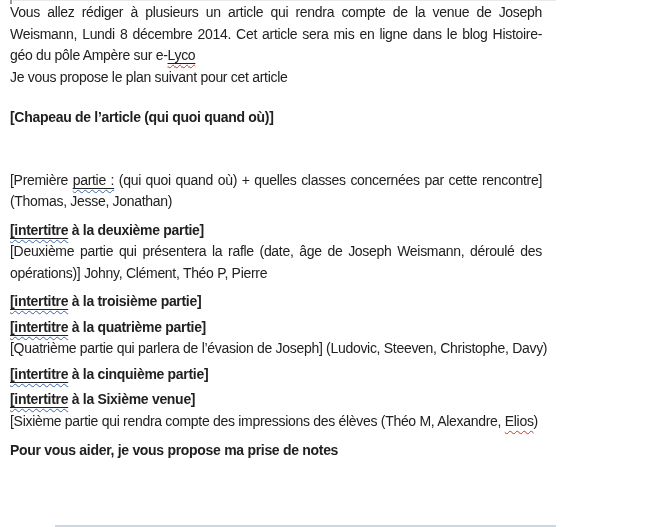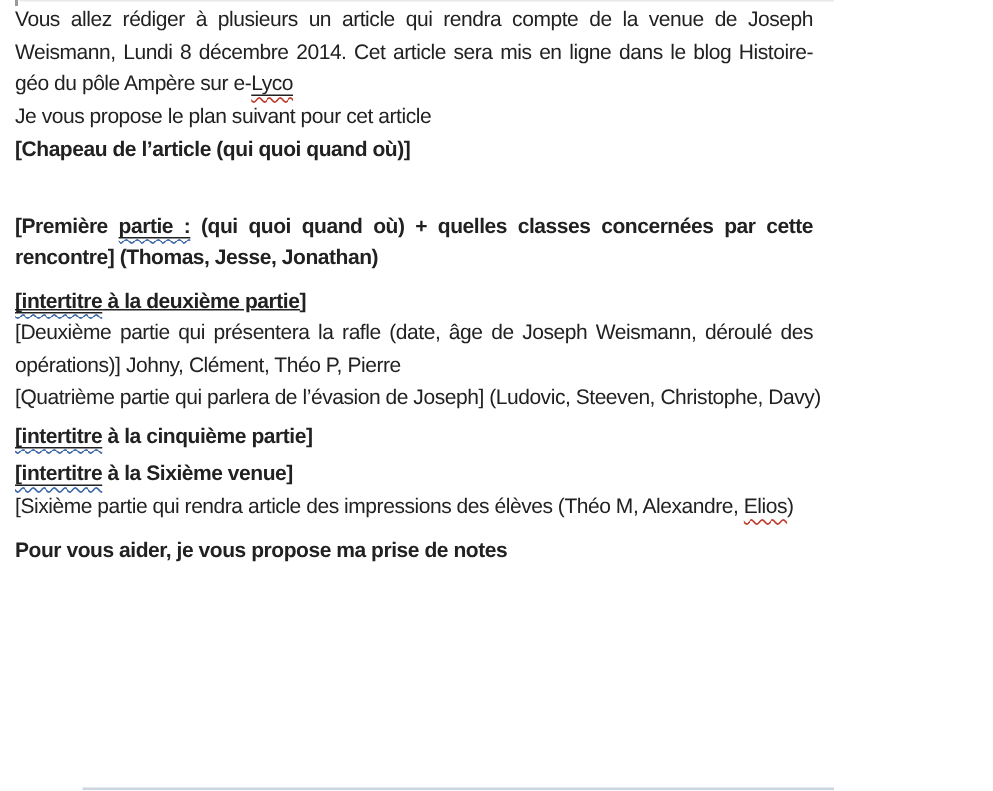--- a/index.html
+++ b/index.html
@@ -17,23 +17,23 @@
   }
   .content { padding: 2px 14px 0 10px; }
   p { margin: 0; }
   .justify { text-align: justify; }
   .bold { font-weight: 700; }
   .nowrap { white-space: nowrap; }
 
   
   .m-plan    { }
   .m-title   { margin-top: 12px; }
-  .m-chapeau { margin-top: 1px; }
-  .m-part1   { margin-top: 29px; font-weight: bold; }
-  .m-sec     { margin-top: 7px; text-decoration: underline; }
+  .m-chapeau { margin-top: 19px; }
+  .m-part1   { margin-top: 41px; }
+  .m-sec     { margin-top: 7px; }
   .m-sec-sm  { margin-top: 4px; }
   .m-footer  { margin-top: 8px; font-weight: bold; }
 
   
   .u {
     text-decoration: underline;
     text-decoration-thickness: 1px;
     text-underline-offset: 3px;
   }
   .sq {
@@ -65,25 +65,27 @@
     <p class="m-plan nowrap">Je vous propose le plan suivant pour cet article</p>
 
 
     <p class="m-chapeau bold nowrap">[Chapeau de l’article (qui quoi quand où)]</p>
 
     <p class="m-part1 justify"><span>[Première </span><span class="u"><span class="sq sq-blue">partie :</span></span><span> (qui quoi quand où) + quelles classes concernées par cette rencontre] (Thomas, Jesse, Jonathan)</span></p>
 
     <p class="m-sec bold nowrap"><span class="u"><span class="sq sq-blue">[intertitre</span></span><span> à la deuxième partie]</span></p>
     <p class="justify">[Deuxième partie qui présentera la rafle (date, âge de Joseph Weismann, déroulé des opérations)] Johny, Clément, Théo P, Pierre</p>
 
+    <p class="m-sec bold nowrap"><span class="u"><span class="sq sq-blue">[intertitre</span></span><span> à la troisième partie]</span></p>
 
+    <p class="m-sec-sm bold nowrap"><span class="u"><span class="sq sq-blue">[intertitre</span></span><span> à la quatrième partie]</span></p>
     <p class="nowrap">[Quatrième partie qui parlera de l’évasion de Joseph] (Ludovic, Steeven, Christophe, Davy)</p>
 
     <p class="m-sec-sm bold nowrap"><span class="u"><span class="sq sq-blue">[intertitre</span></span><span> à la cinquième partie]</span></p>
 
     <p class="m-sec-sm bold nowrap"><span class="u"><span class="sq sq-blue">[intertitre</span></span><span> à la Sixième venue]</span></p>
-    <p class="nowrap"><span>[Sixième partie qui rendra article des impressions des élèves (Théo M, Alexandre, </span><span class="sq sq-red">Elios</span><span>)</span></p>
+    <p class="nowrap"><span>[Sixième partie qui rendra compte des impressions des élèves (Théo M, Alexandre, </span><span class="sq sq-red">Elios</span><span>)</span></p>
 
     <p class="m-footer nowrap">Pour vous aider, je vous propose ma prise de notes</p>
   </div>
 
   <div class="bottom-line"></div>
 </div>
 
 </body></html>

